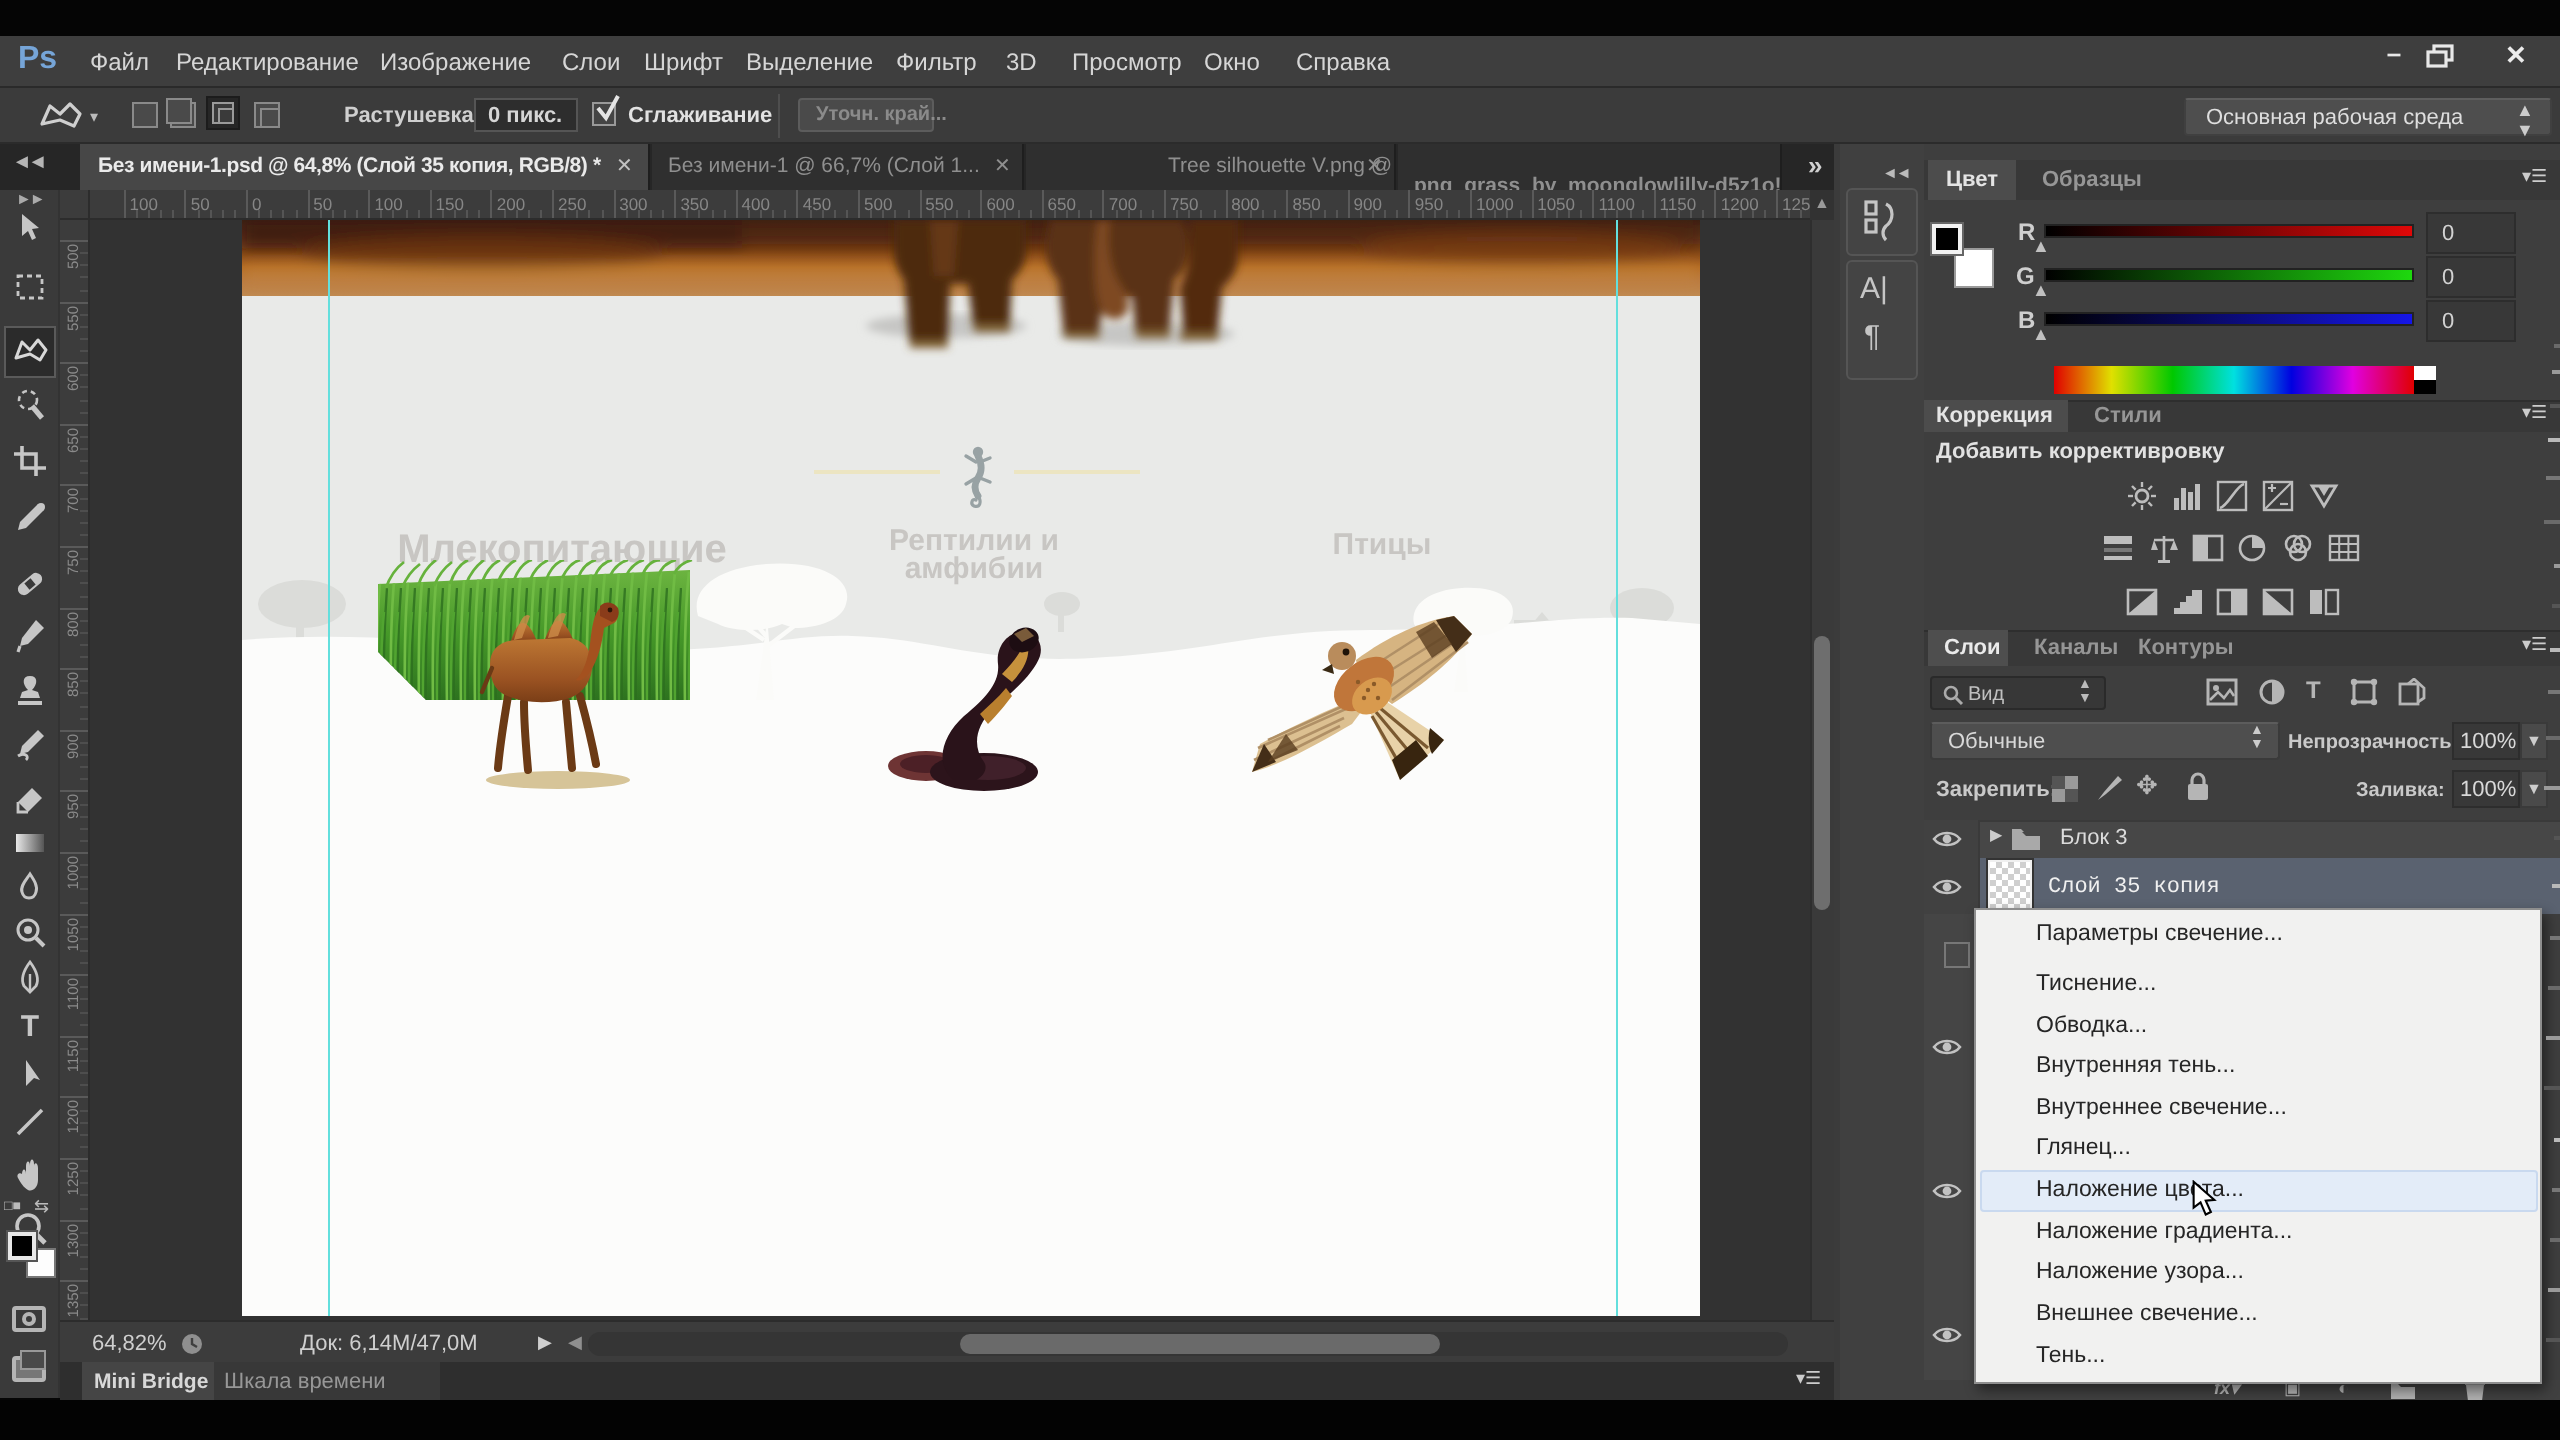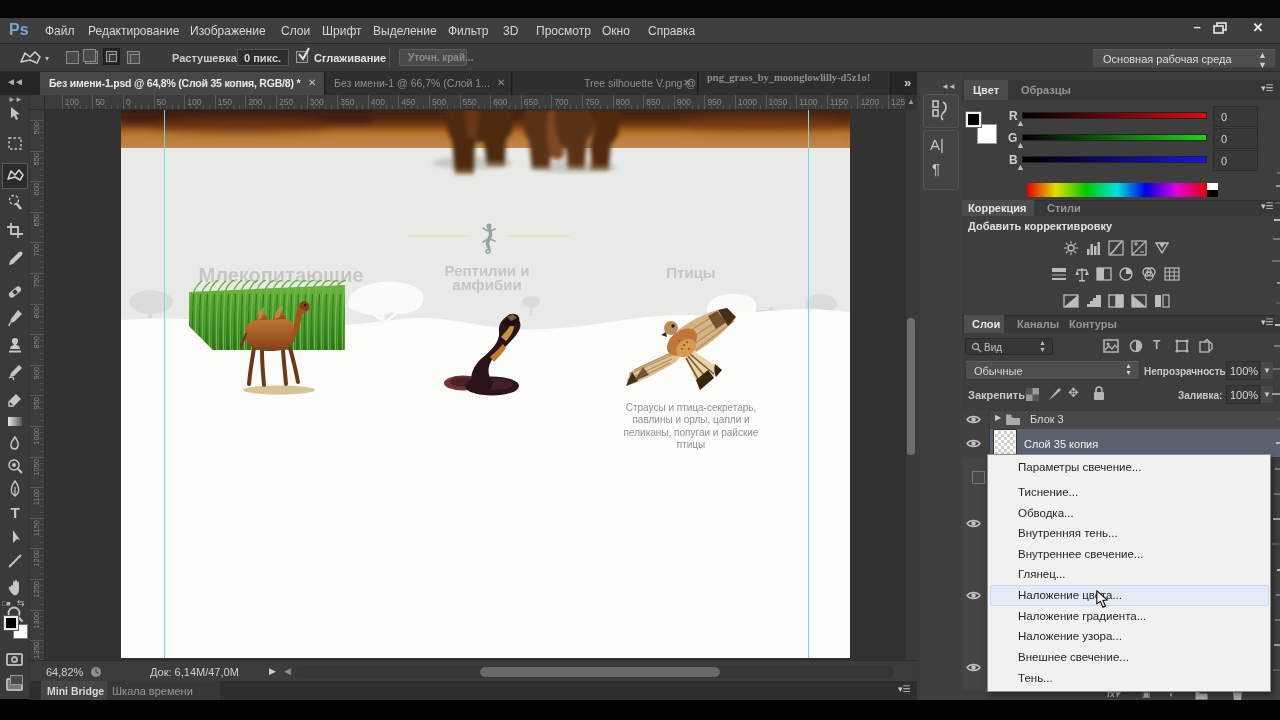--- a/index.html
+++ b/index.html
@@ -75,21 +75,21 @@
     <div class="abs" style="left:40px;top:0;width:285px;height:23px;background:#474747;border-right:1px solid #1e1e1e;"></div>
     <div class="tx" style="left:49px;top:5px;font-size:10.5px;font-weight:bold;color:#eaeaea;letter-spacing:-0.2px;">Без имени-1.psd @ 64,8% (Слой 35 копия, RGB/8) *</div>
     <div class="tx" style="left:308px;top:5px;font-size:10px;color:#c2c2c2;">✕</div>
     <div class="abs" style="left:326px;top:0;width:186px;height:23px;background:#2f2f2f;border-right:1px solid #1e1e1e;"></div>
     <div class="tx" style="left:334px;top:5px;font-size:10.5px;color:#8f8f8f;">Без имени-1 @ 66,7% (Слой 1...</div>
     <div class="tx" style="left:497px;top:5px;font-size:10px;color:#8f8f8f;">✕</div>
     <div class="abs" style="left:513px;top:0;width:185px;height:23px;background:#2f2f2f;border-right:1px solid #1e1e1e;"></div>
     <div class="tx" style="left:552px;top:5px;font-size:10.5px;color:#8f8f8f;margin-left:32px;">Tree silhouette V.png @ 100% ...</div>
     <div class="tx" style="left:683px;top:5px;font-size:10px;color:#8f8f8f;">✕</div>
     <div class="abs" style="left:699px;top:0;width:192px;height:23px;background:#2f2f2f;border-right:1px solid #1e1e1e;"></div>
-    <div class="tx" style="left:707px;top:0;font-size:10.5px;font-weight:bold;color:#8f8f8f;font-family:Liberation Serif, serif;">png_grass_by_moonglowlilly-d5z1o!</div>
+    <div class="tx" style="left:707px;top:15px;font-size:10.5px;font-weight:bold;color:#8f8f8f;">png_grass_by_moonglowlilly-d5z1o!</div>
     <div class="tx" style="left:904px;top:3px;font-size:13px;font-weight:bold;color:#cfcfcf;">»</div>
   </div>
 
   <div class="abs" id="canvasarea" style="left:30px;top:95px;width:887px;height:565px;background:#323232;">
 
     <div class="abs" style="left:0;top:0;width:15px;height:15px;background:#3c3c3c;border-right:1px solid #2c2c2c;border-bottom:1px solid #2c2c2c;"></div>
 
     <div class="abs" id="hruler" style="left:15px;top:0;width:860px;height:15px;background:#3c3c3c;border-bottom:1px solid #2c2c2c;overflow:hidden;">
         <div style="position:absolute;left:16.8px;top:0;width:1px;height:14px;background:#5a5a5a;"></div>
         <div style="position:absolute;left:19.8px;top:2px;font-size:8.5px;color:#868686;">100</div>
@@ -572,21 +572,20 @@
               <circle cx="65" cy="41" r="1.1"></circle>
             <circle cx="58" cy="41" r="1.1"></circle>
               <circle cx="63" cy="34" r="1.1"></circle>
           </g>
           <circle cx="47" cy="20" r="7" fill="#b98c5c"></circle>
           <path d="M42 24 L37 27 L43 29 Z" fill="#3a2a14"></path>
           <circle cx="49" cy="18" r="1.7" fill="#1e1208"></circle>
         </g>
       </svg>
 
-      <div class="tx" style="left:450px;top:292px;width:240px;text-align:center;font-size:10px;color:#8b919c;white-space:normal;line-height:12.4px;">Страусы и птица-секретарь,<br>павлины и орлы, цапли и<br>пеликаны, попугаи и райские<br>птицы</div>
     </div>
 
     <div class="abs" style="left:875px;top:15px;width:12px;height:550px;background:#3a3a3a;border-left:1px solid #2e2e2e;"></div>
     <div class="abs" style="left:877px;top:223px;width:8px;height:137px;background:#6e6e6e;border-radius:4px;"></div>
     <div class="tx" style="left:877px;top:2px;font-size:8px;color:#9a9a9a;">▲</div>
   </div>
 
   <div class="abs" id="toolbar" style="left:0;top:95px;width:30px;height:604px;background:#3a3a3a;border-right:1px solid #333;">
     <div class="tx" style="left:8px;top:0px;font-size:8px;color:#aaa;letter-spacing:-1px;">►►</div>
     <div id="tools">
@@ -898,21 +897,21 @@
     <div class="tx" style="left:113px;top:341px;font-size:11px;color:#dcdcdc;">Блок 3</div>
 
     <div class="abs" style="left:45px;top:357px;width:318px;height:28px;background:#5a6270;"></div>
     <div class="abs" style="left:45px;top:357px;width:28px;height:28px;background:#414141;border-right:1px solid #3a3a3a;"></div>
     <svg class="abs" style="left:49px;top:366px;" width="15" height="11" viewBox="0 0 15 11">
         <path d="M1 5.5 C4 1.5 11 1.5 14 5.5 C11 9.5 4 9.5 1 5.5 Z" fill="none" stroke="#c2c2c2" stroke-width="1.3"></path>
         <circle cx="7.5" cy="5.5" r="2.2" fill="#c2c2c2"></circle>
       </svg>
     <div class="abs" style="left:77px;top:358px;width:22px;height:26px;background:
       repeating-conic-gradient(#cfcfcf 0% 25%, #ffffff 0% 50%) 0 0/6px 6px;border:1.5px solid #f0f0f0;outline:1px solid #333;"></div>
-    <div class="tx" style="left:107px;top:366px;font-size:11px;color:#f0f0f0;">Слой 35 копия</div>
+    <div class="tx" style="left:107px;top:366px;font-size:11px;color:#f0f0f0;font-family:Liberation Mono, monospace;">Слой 35 копия</div>
 
     <div class="abs" style="left:45px;top:385px;width:25px;height:235px;background:#454545;"></div>
     <div class="abs" style="left:55px;top:399px;width:13px;height:13px;border:1px solid #777;background:#484848;"></div>
     <svg class="abs" style="left:49px;top:446px;" width="15" height="11" viewBox="0 0 15 11">
         <path d="M1 5.5 C4 1.5 11 1.5 14 5.5 C11 9.5 4 9.5 1 5.5 Z" fill="none" stroke="#c2c2c2" stroke-width="1.3"></path>
         <circle cx="7.5" cy="5.5" r="2.2" fill="#c2c2c2"></circle>
       </svg>
     <svg class="abs" style="left:49px;top:518px;" width="15" height="11" viewBox="0 0 15 11">
         <path d="M1 5.5 C4 1.5 11 1.5 14 5.5 C11 9.5 4 9.5 1 5.5 Z" fill="none" stroke="#c2c2c2" stroke-width="1.3"></path>
         <circle cx="7.5" cy="5.5" r="2.2" fill="#c2c2c2"></circle>

